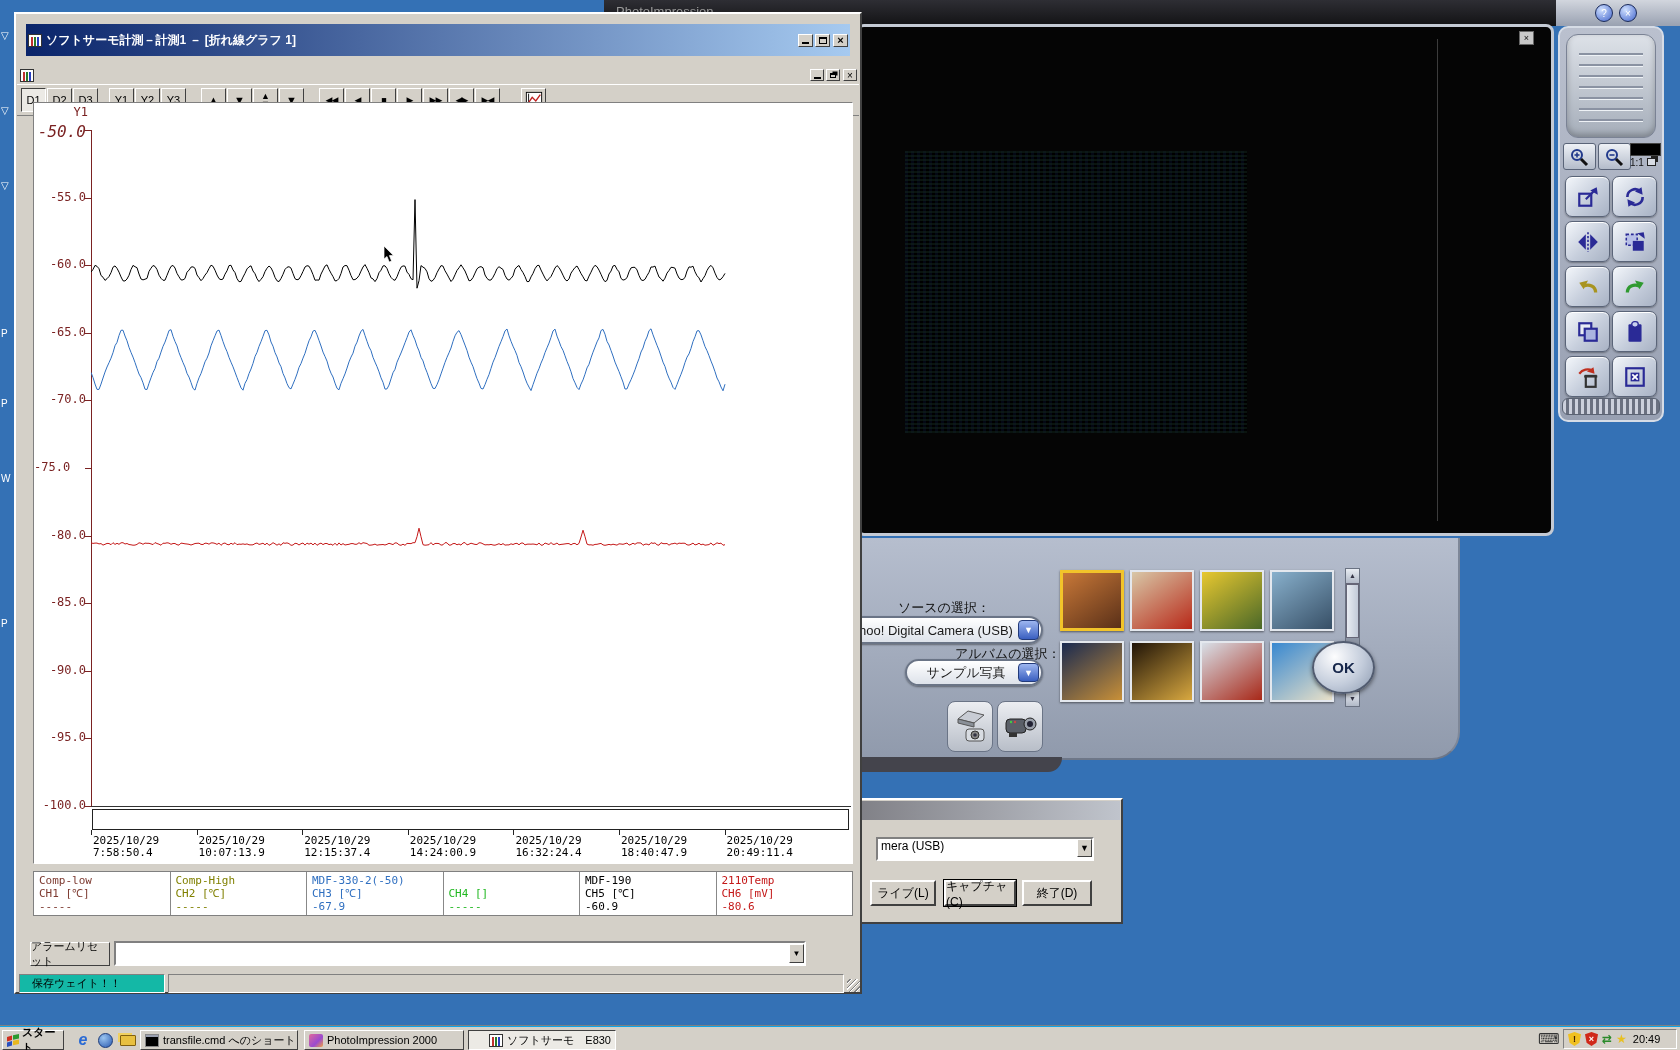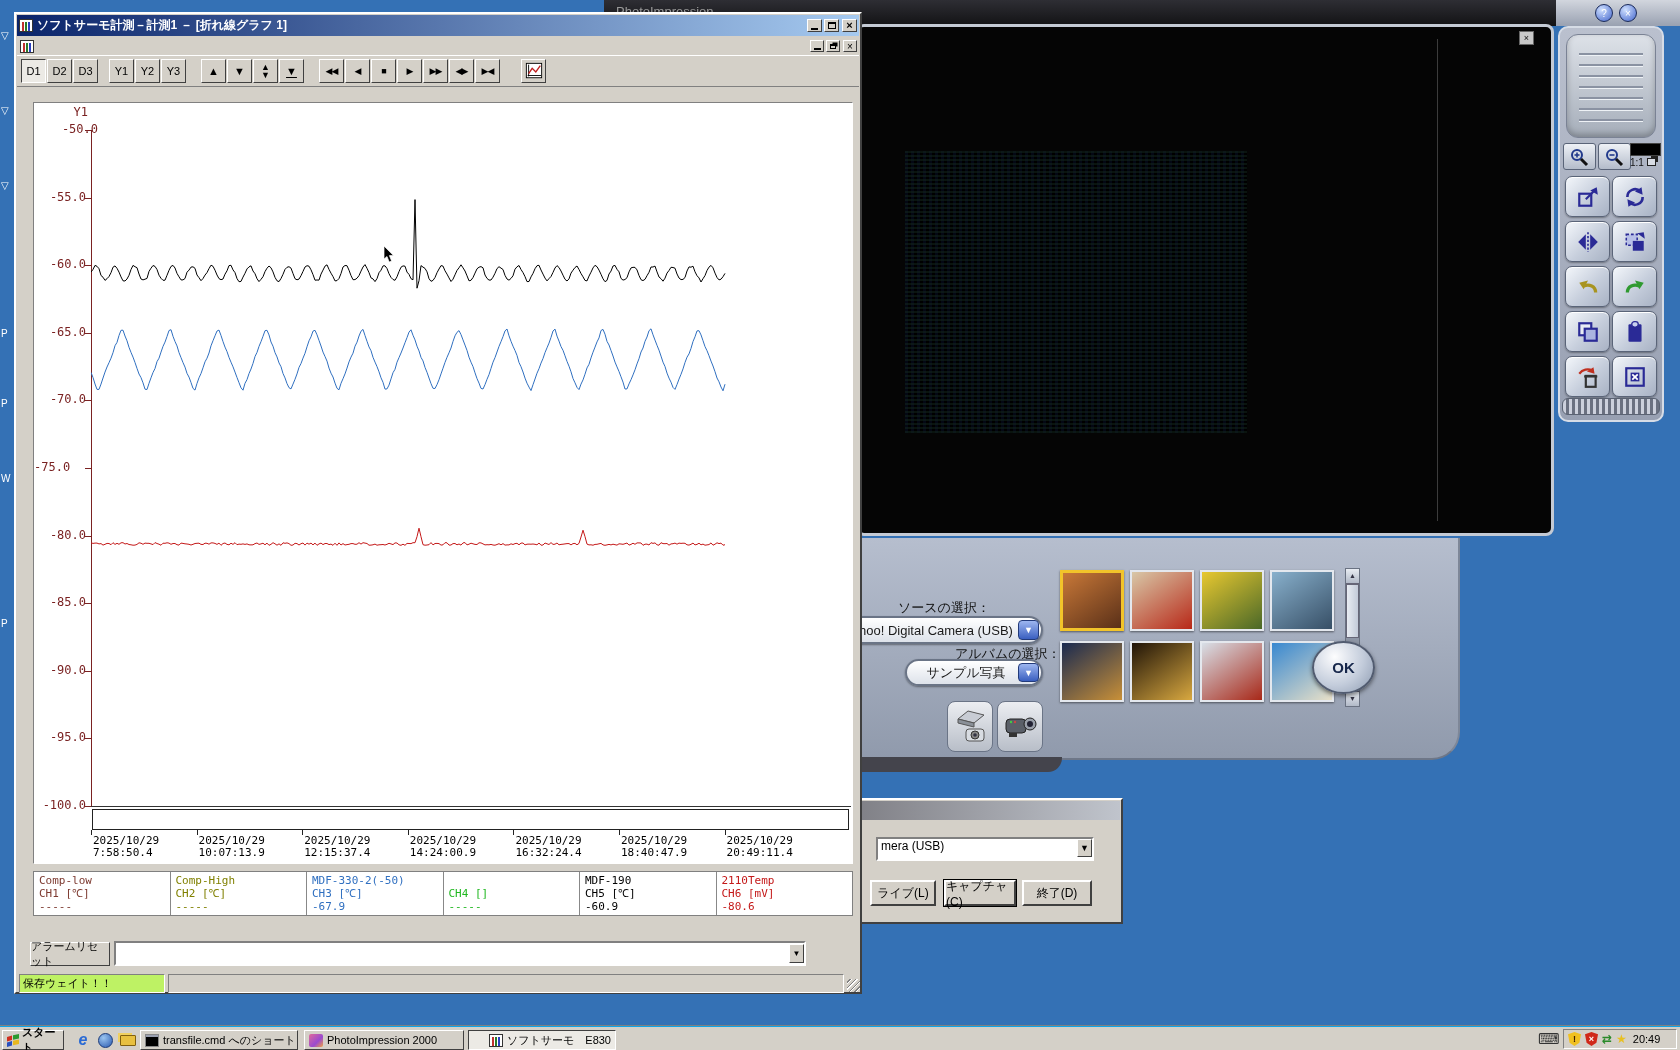--- a/index.html
+++ b/index.html
@@ -226,21 +226,21 @@
       <span style="font-size:12px;padding-left:3px;white-space:nowrap;flex:1;color:#000">mera (USB)</span>
       <span class="winbtn" style="height:18px;margin:0">▼</span>
     </div>
   <div class="dlg-btn" style="left: 22px; width: 66px;">ライブ(L)</div>
       <div class="dlg-btn default" style="left: 96px; width: 72px;">キャプチャ(C)</div>
       <div class="dlg-btn" style="left: 174px; width: 70px;">終了(D)</div>
     </div>
 
   <div class="abs raised" style="left:14px;top:12px;width:848px;height:982px">
 
-    <div class="titlebar" style="margin:1px;height:21px">
+    <div class="titlebar" style="margin:10px;height:32px">
       <div class="icon-thermo" style="width:14px;height:13px;margin-right:4px"></div>
       <div style="flex:1;white-space:nowrap;overflow:hidden">ソフトサーモ計測－計測1 － [折れ線グラフ 1]</div>
       <div class="winbtn">
           <span class="glyph-min"></span>
         </div>
       <div class="winbtn">
           <span class="glyph-max"></span>
         </div>
       <div class="winbtn" style="margin-left:3px;font-size:11px">×</div>
     </div>
@@ -294,21 +294,21 @@
       <div class="abs" style="left:57px;top:703px;width:760px;height:1px;background:#333"></div>
       <div class="abs" style="left:58px;top:706px;width:757px;height:21px;background:#fff;border:1px solid #222"></div>
       <svg id="series-svg" class="abs" width="760" height="676" viewBox="0 0 760 676" style="left:57px;top:27px">
           <polyline points="0,142.1 2,139.4 4,135.4 6,136.3 8,138.7 10,145.5 12,147.2 14,150.4 16,148.7 18,146.5 20,142.7 22,137.2 24,135.9 26,138.3 28,142.1 30,146.9 32,150.8 34,151.0 36,149.0 38,145.3 40,139.5 42,135.4 44,136.7 46,137.7 48,144.0 50,149.0 52,149.9 54,149.2 56,148.4 58,141.4 60,138.2 62,135.5 64,136.4 66,139.5 68,145.2 70,148.3 72,150.3 74,150.2 76,145.3 78,140.3 80,136.4 82,135.4 84,138.0 86,143.4 88,146.8 90,149.9 92,149.9 94,148.5 96,142.2 98,140.1 100,137.1 102,136.8 104,138.3 106,145.0 108,147.7 110,150.7 112,148.5 114,145.1 116,142.6 118,138.6 120,135.2 122,136.3 124,140.2 126,145.0 128,148.6 130,149.7 132,149.0 134,144.2 136,140.8 138,135.6 140,135.3 142,139.9 144,142.6 146,148.6 148,151.7 150,151.4 152,147.1 154,143.3 156,138.9 158,136.9 160,135.8 162,141.0 164,143.7 166,148.7 168,151.6 170,149.3 172,146.7 174,141.6 176,138.2 178,136.0 180,137.8 182,141.9 184,147.4 186,150.8 188,151.6 190,148.5 192,144.3 194,139.4 196,137.3 198,136.7 200,138.1 202,143.5 204,148.7 206,149.8 208,149.1 210,145.7 212,141.4 214,137.0 216,135.7 218,136.2 220,139.8 222,144.6 224,150.2 226,150.0 228,150.1 230,144.1 232,140.1 234,136.1 236,134.8 238,139.4 240,143.2 242,146.6 244,150.9 246,150.6 248,148.5 250,143.5 252,137.0 254,135.5 256,135.7 258,140.2 260,145.6 262,149.7 264,149.6 266,148.2 268,145.6 270,141.1 272,137.0 274,134.6 276,138.3 278,142.6 280,147.9 282,148.9 284,151.6 286,148.6 288,142.7 290,140.2 292,135.9 294,135.8 296,138.5 298,143.7 300,147.4 302,149.5 304,150.3 306,146.8 308,141.6 310,137.2 312,135.9 314,136.2 316,142.1 318,144.4 320,148.7 322,149.8 324,69.6 326,158.2 328,150.7 330,135.6 332,137.1 334,138.4 336,141.8 338,148.7 340,151.3 342,150.4 344,147.5 346,142.7 348,139.0 350,135.6 352,136.1 354,140.8 356,144.1 358,147.9 360,151.5 362,149.2 364,144.8 366,140.4 368,137.8 370,134.8 372,137.8 374,141.0 376,145.8 378,150.8 380,150.3 382,147.5 384,143.1 386,138.8 388,137.2 390,136.6 392,137.8 394,145.0 396,148.4 398,150.1 400,150.0 402,147.2 404,143.3 406,138.6 408,136.7 410,138.1 412,139.5 414,145.4 416,149.0 418,150.2 420,148.4 422,145.8 424,139.2 426,136.8 428,135.5 430,139.5 432,142.6 434,146.6 436,151.6 438,151.5 440,146.9 442,143.4 444,138.7 446,135.7 448,135.3 450,140.0 452,144.1 454,148.1 456,150.9 458,148.6 460,146.5 462,142.4 464,138.0 466,135.6 468,137.5 470,141.0 472,145.2 474,149.3 476,151.0 478,148.9 480,143.1 482,140.2 484,137.5 486,136.0 488,139.5 490,143.5 492,146.8 494,150.4 496,150.9 498,146.1 500,142.2 502,137.9 504,135.3 506,136.7 508,140.1 510,144.3 512,148.8 514,151.7 516,150.4 518,144.0 520,141.1 522,136.0 524,135.4 526,139.3 528,141.8 530,148.4 532,150.1 534,149.5 536,147.7 538,141.9 540,137.9 542,137.3 544,137.4 546,139.9 548,145.5 550,149.7 552,150.6 554,149.3 556,145.7 558,142.3 560,137.0 562,137.0 564,136.1 566,141.9 568,147.0 570,148.7 572,151.2 574,148.2 576,143.1 578,140.5 580,137.3 582,137.5 584,138.2 586,144.0 588,148.0 590,149.6 592,149.4 594,147.5 596,141.0 598,136.9 600,137.2 602,136.2 604,141.8 606,145.7 608,147.9 610,152.0 612,148.7 614,145.6 616,140.5 618,137.1 620,135.4 622,137.8 624,143.1 626,147.5 628,149.9 630,149.2 632,146.7 634,143.4" fill="none" stroke="#000000" stroke-width="1"></polyline>
           <polyline points="0,242.4 2,247.5 4,254.0 6,259.4 8,259.4 10,254.1 12,248.0 14,242.1 16,237.0 18,232.7 20,228.2 22,222.7 24,215.7 26,212.4 28,205.5 30,200.3 32,200.2 34,206.0 36,210.8 38,217.3 40,222.4 42,227.1 44,232.5 46,238.4 48,244.0 50,247.6 52,252.8 54,259.2 56,259.5 58,253.3 60,247.8 62,242.5 64,238.5 66,231.6 68,228.2 70,222.1 72,216.4 74,212.1 76,206.5 78,200.5 80,199.7 82,206.3 84,211.5 86,215.9 88,222.6 90,227.6 92,232.6 94,237.1 96,243.4 98,247.1 100,252.5 102,258.4 104,260.1 106,253.4 108,247.8 110,243.5 112,237.8 114,231.8 116,228.2 118,223.0 120,215.8 122,210.7 124,205.8 126,201.0 128,200.1 130,205.5 132,211.6 134,217.1 136,221.6 138,227.4 140,232.2 142,236.8 144,242.1 146,247.5 148,252.7 150,257.8 152,260.2 154,253.3 156,249.6 158,243.6 160,239.0 162,233.4 164,226.5 166,222.4 168,216.4 170,211.6 172,206.3 174,200.7 176,200.3 178,204.9 180,212.0 182,216.2 184,222.6 186,226.9 188,232.9 190,236.7 192,243.5 194,247.9 196,253.6 198,257.7 200,258.9 202,254.1 204,249.3 206,243.9 208,237.4 210,233.5 212,228.1 214,223.3 216,216.8 218,210.8 220,206.8 222,201.1 224,200.3 226,204.8 228,210.4 230,216.0 232,222.1 234,226.5 236,231.1 238,238.1 240,243.2 242,247.0 244,253.1 246,258.3 248,259.8 250,253.3 252,248.7 254,243.9 256,238.1 258,231.9 260,227.1 262,223.2 264,216.2 266,212.2 268,206.0 270,201.2 272,199.4 274,205.5 276,211.3 278,216.9 280,220.7 282,227.3 284,232.1 286,236.6 288,241.8 290,247.8 292,252.3 294,259.1 296,258.9 298,255.1 300,248.9 302,242.7 304,239.3 306,232.2 308,227.6 310,223.0 312,218.0 314,212.7 316,207.6 318,202.1 320,199.8 322,205.3 324,209.9 326,216.2 328,220.9 330,227.4 332,230.9 334,237.4 336,242.3 338,248.0 340,253.6 342,258.3 344,258.5 346,254.6 348,249.7 350,243.9 352,238.2 354,232.4 356,227.3 358,222.8 360,218.0 362,211.4 364,205.8 366,202.3 368,200.6 370,204.6 372,209.9 374,215.1 376,220.4 378,227.2 380,232.2 382,236.6 384,242.8 386,248.6 388,253.1 390,258.4 392,259.0 394,254.6 396,249.3 398,244.6 400,238.4 402,232.2 404,227.6 406,222.0 408,216.4 410,211.6 412,206.6 414,200.9 416,199.0 418,205.8 420,211.3 422,216.2 424,220.5 426,225.4 428,232.5 430,236.7 432,242.0 434,248.1 436,253.2 438,257.1 440,260.6 442,254.7 444,249.0 446,243.2 448,238.7 450,233.1 452,228.5 454,222.6 456,217.8 458,213.1 460,207.4 462,201.0 464,199.1 466,206.1 468,211.1 470,216.6 472,220.3 474,225.8 476,231.4 478,236.2 480,241.8 482,248.5 484,252.8 486,257.4 488,259.6 490,254.1 492,249.9 494,244.2 496,237.9 498,234.3 500,227.9 502,222.2 504,217.1 506,211.9 508,207.9 510,200.5 512,199.4 514,204.2 516,211.4 518,215.0 520,220.5 522,226.0 524,232.1 526,236.9 528,241.5 530,246.8 532,252.1 534,259.0 536,258.9 538,253.9 540,249.7 542,244.9 544,239.8 546,233.9 548,228.7 550,222.0 552,218.0 554,211.3 556,207.0 558,200.7 560,198.8 562,204.8 564,210.1 566,215.3 568,220.2 570,226.1 572,232.2 574,236.5 576,243.1 578,248.1 580,252.2 582,257.4 584,259.4 586,254.5 588,249.1 590,244.3 592,238.9 594,232.5 596,227.2 598,223.9 600,218.4 602,211.5 604,206.8 606,200.9 608,200.7 610,204.9 612,210.7 614,216.6 616,220.7 618,225.7 620,231.1 622,236.0 624,241.7 626,248.0 628,251.8 630,257.0 632,260.8 634,254.2" fill="none" stroke="#2f6fc0" stroke-width="1"></polyline>
           <polyline points="0,412.8 2,413.4 4,413.1 6,413.1 8,413.9 10,413.6 12,415.1 14,414.3 16,413.4 18,413.5 20,414.7 22,412.7 24,414.4 26,413.3 28,414.3 30,412.8 32,412.7 34,414.0 36,413.5 38,414.5 40,414.8 42,415.2 44,415.1 46,414.4 48,412.8 50,413.2 52,414.3 54,413.1 56,413.3 58,413.3 60,413.9 62,414.6 64,412.6 66,413.5 68,414.2 70,415.2 72,413.2 74,413.3 76,412.8 78,413.1 80,414.3 82,413.5 84,413.5 86,414.7 88,415.1 90,413.1 92,413.4 94,413.8 96,414.0 98,414.3 100,415.0 102,414.3 104,413.5 106,413.3 108,413.2 110,414.4 112,414.5 114,413.2 116,413.3 118,414.2 120,412.9 122,412.9 124,413.4 126,414.4 128,413.1 130,415.3 132,413.5 134,413.0 136,414.4 138,414.8 140,413.2 142,414.4 144,412.7 146,414.7 148,414.1 150,414.3 152,413.9 154,414.4 156,413.9 158,414.8 160,414.9 162,414.8 164,413.6 166,413.0 168,414.4 170,413.9 172,413.2 174,414.8 176,413.1 178,415.3 180,414.3 182,412.7 184,413.8 186,415.2 188,413.8 190,415.3 192,412.8 194,413.3 196,412.9 198,413.6 200,415.3 202,415.0 204,413.3 206,413.6 208,415.0 210,413.7 212,413.0 214,415.1 216,413.1 218,414.2 220,413.1 222,414.9 224,413.1 226,415.3 228,413.9 230,413.1 232,414.6 234,413.5 236,413.5 238,414.6 240,414.1 242,415.3 244,413.2 246,415.3 248,412.9 250,415.0 252,413.6 254,415.0 256,414.6 258,414.3 260,413.6 262,413.6 264,414.3 266,414.2 268,412.7 270,414.1 272,412.7 274,413.1 276,413.5 278,415.2 280,415.1 282,414.8 284,414.1 286,415.2 288,414.8 290,414.7 292,414.5 294,415.0 296,414.3 298,413.3 300,413.9 302,414.6 304,412.9 306,413.0 308,414.8 310,415.3 312,414.2 314,415.3 316,413.4 318,413.5 320,413.6 322,412.7 324,412.7 326,406.7 328,398.2 330,406.7 332,414.7 334,415.2 336,415.0 338,414.7 340,412.6 342,414.9 344,413.5 346,413.4 348,413.6 350,415.1 352,414.8 354,412.7 356,412.8 358,415.1 360,415.0 362,413.6 364,413.5 366,414.8 368,414.0 370,415.1 372,412.9 374,412.6 376,414.9 378,414.2 380,413.2 382,413.8 384,414.4 386,414.5 388,412.8 390,412.9 392,413.9 394,414.9 396,414.7 398,414.8 400,414.4 402,415.0 404,415.2 406,414.5 408,413.7 410,414.8 412,413.6 414,415.1 416,414.9 418,414.9 420,413.8 422,414.5 424,413.6 426,413.3 428,414.8 430,413.1 432,413.0 434,414.9 436,414.2 438,414.1 440,414.2 442,414.0 444,414.3 446,414.8 448,413.0 450,415.2 452,415.0 454,413.0 456,413.8 458,414.5 460,412.6 462,414.4 464,414.2 466,413.0 468,414.8 470,414.4 472,414.2 474,413.9 476,413.6 478,413.6 480,414.9 482,413.6 484,413.4 486,414.8 488,413.4 490,407.0 492,400.2 494,406.6 496,414.1 498,414.9 500,414.8 502,415.2 504,414.4 506,414.3 508,413.8 510,413.4 512,414.9 514,415.3 516,414.9 518,414.4 520,414.9 522,414.2 524,414.7 526,415.1 528,413.8 530,414.0 532,414.3 534,413.7 536,413.0 538,415.1 540,414.4 542,413.2 544,414.3 546,412.9 548,412.9 550,413.0 552,415.3 554,414.2 556,414.1 558,415.0 560,412.7 562,413.4 564,412.9 566,414.8 568,415.2 570,412.7 572,413.6 574,413.7 576,413.5 578,415.2 580,413.9 582,413.7 584,413.1 586,414.2 588,413.1 590,413.4 592,413.2 594,413.3 596,414.8 598,415.1 600,414.3 602,413.1 604,414.9 606,414.4 608,413.2 610,414.8 612,414.1 614,415.2 616,414.9 618,414.6 620,412.9 622,415.2 624,414.2 626,412.8 628,413.6 630,413.1 632,415.2 634,414.7" fill="none" stroke="#c41818" stroke-width="1"></polyline>
         </svg>
       <svg class="abs" width="12" height="18" viewBox="0 0 12 18" style="left:349px;top:143px">
         <polygon points="1,0 1,13 4,10.5 6.2,16 8.6,15 6.4,9.6 10.5,9.6" fill="#000" stroke="#fff" stroke-width="0.7"></polygon>
       </svg>
-    <div class="mono" style="position: absolute; left: 12px; top: 19px; width: 52px; text-align: right; font-size: 12px; color: rgb(122, 34, 34);">-50.0</div>
+    <div class="mono" style="position: absolute; left: 0px; top: 19px; width: 52px; text-align: right; font-size: 16px; color: rgb(122, 34, 34); font-style: italic;">-50.0</div>
         <div style="position: absolute; left: 51px; top: 27px; width: 6px; height: 1px; background: rgb(122, 34, 34);"></div>
         <div class="mono" style="position: absolute; left: 0px; top: 86.6px; width: 52px; text-align: right; font-size: 12px; color: rgb(122, 34, 34);">-55.0</div>
         <div style="position: absolute; left: 51px; top: 94.6px; width: 6px; height: 1px; background: rgb(122, 34, 34);"></div>
         <div class="mono" style="position: absolute; left: 0px; top: 154.2px; width: 52px; text-align: right; font-size: 12px; color: rgb(122, 34, 34);">-60.0</div>
         <div style="position: absolute; left: 51px; top: 162.2px; width: 6px; height: 1px; background: rgb(122, 34, 34);"></div>
         <div class="mono" style="position: absolute; left: 0px; top: 221.8px; width: 52px; text-align: right; font-size: 12px; color: rgb(122, 34, 34);">-65.0</div>
         <div style="position: absolute; left: 51px; top: 229.8px; width: 6px; height: 1px; background: rgb(122, 34, 34);"></div>
         <div class="mono" style="position: absolute; left: 0px; top: 289.4px; width: 52px; text-align: right; font-size: 12px; color: rgb(122, 34, 34);">-70.0</div>
         <div style="position: absolute; left: 51px; top: 297.4px; width: 6px; height: 1px; background: rgb(122, 34, 34);"></div>
         <div class="mono" style="position: absolute; left: 0px; top: 357px; width: 52px; font-size: 12px; color: rgb(122, 34, 34);">-75.0</div>
@@ -380,21 +380,21 @@
       </div>
 
     <div class="abs raised1" style="left:14px;top:928px;width:80px;height:24px;display:flex;align-items:center;justify-content:center;font-size:11px;color:#000">
       <span>アラームリセット</span>
     </div>
     <div class="abs inset" style="left:98px;top:927px;width:692px;height:25px;display:flex;align-items:center">
       <span style="flex:1;padding-left:3px"></span>
       <span class="winbtn" style="height:19px;margin:0;font-size:8px">▼</span>
     </div>
 
-    <div class="abs inset1" style="left:3px;top:960px;width:146px;height:19px;background:#bef264;font-size:11px;line-height:17px;padding-left:3px;color:#000">
+    <div class="abs inset1" style="left:3px;top:960px;width:146px;height:19px;background:#14b8a6;font-size:11px;line-height:17px;padding-left:12px;color:#000">
       <span>保存ウェイト！！</span>
     </div>
     <div class="abs inset1" style="left:152px;top:960px;width:676px;height:19px;background:#d4d0c8"></div>
     <div class="abs" style="left:831px;top:965px;width:13px;height:13px;background:repeating-linear-gradient(135deg,transparent 0 2px,#808080 2px 3px,#fff 3px 4px)"></div>
   </div>
 
   <div class="abs" style="left:0;top:1026px;width:1680px;height:24px;background:#d4d0c8;border-top:1px solid #0ea5e9;box-shadow:0 -1px 0 #808080">
     <div class="abs raised1" style="left:2px;top:3px;width:62px;height:20px;display:flex;align-items:center;padding:0 3px">
       <span id="start-flag" style="width:14px;height:14px;display:inline-block"><svg width="14" height="14" viewBox="0 0 14 14">
             <polygon points="1,4 6,2.5 6,7 1,8.5" fill="#d03020"></polygon>

